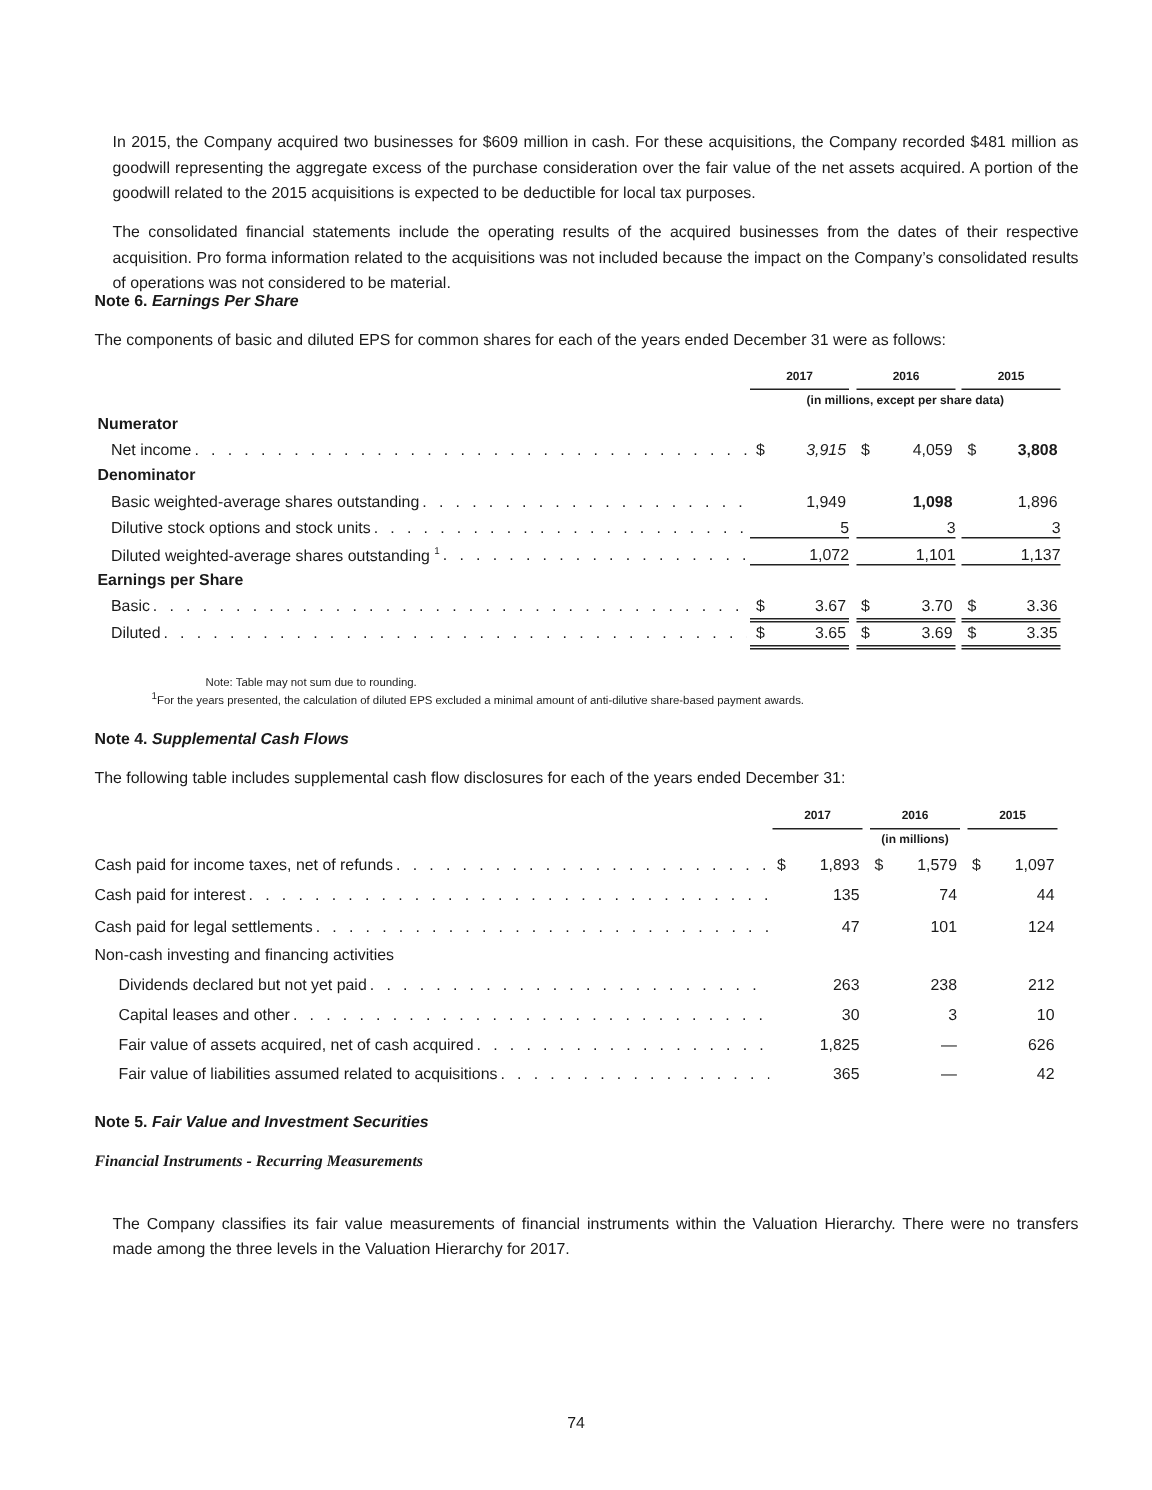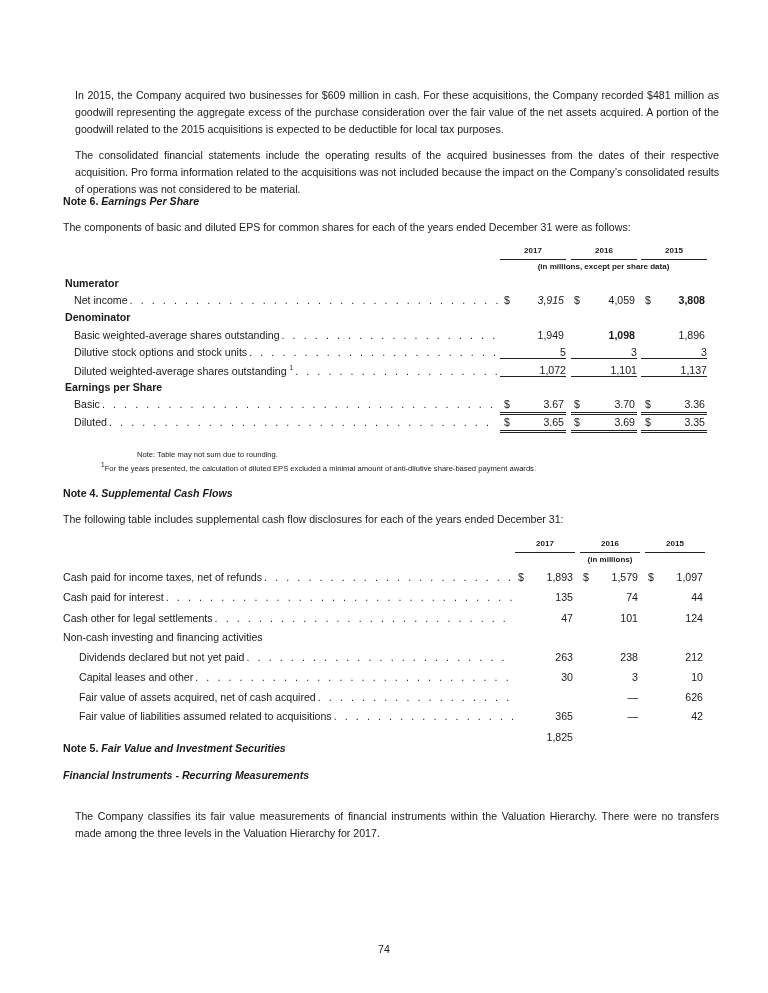--- a/index.html
+++ b/index.html
@@ -155,21 +155,21 @@
 <div class="abs num" style="left:655px; top:571px; width:48px;">1,097</div>
 
 <div class="abs row-label" style="left:63px; top:591px; width:450px;">
   <span class="txt">Cash paid for interest</span><span class="dots">. . . . . . . . . . . . . . . . . . . . . . . . . . . . . . . . . . . . . . . . . . . . . . . . . . . . . . . . . . . . . . . . . . . . . . . . . . . . . . . . . . . .</span>
 </div>
 <div class="abs num" style="left:525px; top:591px; width:48px;">135</div>
 <div class="abs num" style="left:590px; top:591px; width:48px;">74</div>
 <div class="abs num" style="left:655px; top:591px; width:48px;">44</div>
 
 <div class="abs row-label" style="left:63px; top:612px; width:450px;">
-  <span class="txt">Cash other for legal settlements</span><span class="dots">. . . . . . . . . . . . . . . . . . . . . . . . . . . . . . . . . . . . . . . . . . . . . . . . . . . . . . . . . . . . . . . . . . . . . . . . . . . . . . . . . . . .</span>
+  <span class="txt">Cash paid for legal settlements</span><span class="dots">. . . . . . . . . . . . . . . . . . . . . . . . . . . . . . . . . . . . . . . . . . . . . . . . . . . . . . . . . . . . . . . . . . . . . . . . . . . . . . . . . . . .</span>
 </div>
 <div class="abs num" style="left:525px; top:612px; width:48px;">47</div>
 <div class="abs num" style="left:590px; top:612px; width:48px;">101</div>
 <div class="abs num" style="left:655px; top:612px; width:48px;">124</div>
 
 <div class="abs" style="left:63px; top:631px;text-align:center;">Non-cash investing and financing activities</div>
 
 <div class="abs row-label" style="left:79px; top:651px; width:434px;">
   <span class="txt">Dividends declared but not yet paid</span><span class="dots">. . . . . . . . . . . . . . . . . . . . . . . . . . . . . . . . . . . . . . . . . . . . . . . . . . . . . . . . . . . . . . . . . . . . . . . . . . . . . . . . . . . .</span>
 </div>
@@ -180,31 +180,31 @@
 <div class="abs row-label" style="left:79px; top:671px; width:434px;">
   <span class="txt">Capital leases and other</span><span class="dots">. . . . . . . . . . . . . . . . . . . . . . . . . . . . . . . . . . . . . . . . . . . . . . . . . . . . . . . . . . . . . . . . . . . . . . . . . . . . . . . . . . . .</span>
 </div>
 <div class="abs num" style="left:525px; top:671px; width:48px;">30</div>
 <div class="abs num" style="left:590px; top:671px; width:48px;">3</div>
 <div class="abs num" style="left:655px; top:671px; width:48px;">10</div>
 
 <div class="abs row-label" style="left:79px; top:691px; width:434px;">
   <span class="txt">Fair value of assets acquired, net of cash acquired</span><span class="dots">. . . . . . . . . . . . . . . . . . . . . . . . . . . . . . . . . . . . . . . . . . . . . . . . . . . . . . . . . . . . . . . . . . . . . . . . . . . . . . . . . . . .</span>
 </div>
-<div class="abs num" style="left:525px; top:731px; width:48px;">1,825</div>
+<div class="abs num" style="left:525px; top:691px; width:48px;">1,825</div>
 <div class="abs num" style="left:590px; top:691px; width:48px;">—</div>
 <div class="abs num" style="left:655px; top:691px; width:48px;">626</div>
 
 <div class="abs row-label" style="left:79px; top:710px; width:434px;">
   <span class="txt">Fair value of liabilities assumed related to acquisitions</span><span class="dots">. . . . . . . . . . . . . . . . . . . . . . . . . . . . . . . . . . . . . . . . . . . . . . . . . . . . . . . . . . . . . . . . . . . . . . . . . . . . . . . . . . . .</span>
 </div>
 <div class="abs num" style="left:525px; top:710px; width:48px;">365</div>
 <div class="abs num" style="left:590px; top:710px; width:48px;">—</div>
 <div class="abs num" style="left:655px; top:710px; width:48px;">42</div>
 
 <div class="abs note-head" style="top:742px;">
   <span>Note 5.</span>
   <i>Fair Value and Investment Securities</i>
 </div>
-<div class="abs sub-head" style="top:769px;">Financial Instruments - Recurring Measurements</div>
+<div class="abs sub-head" style="top:769px;font-family:Liberation Serif, serif;">Financial Instruments - Recurring Measurements</div>
 <p class="abs para" style="top:796px;">The Company classifies its fair value measurements of financial instruments within the Valuation Hierarchy.  There were no transfers made among the three levels in the Valuation Hierarchy for 2017.</p>
 
 <div class="abs page-num" style="top:943px;">74</div>
 
 </body></html>

